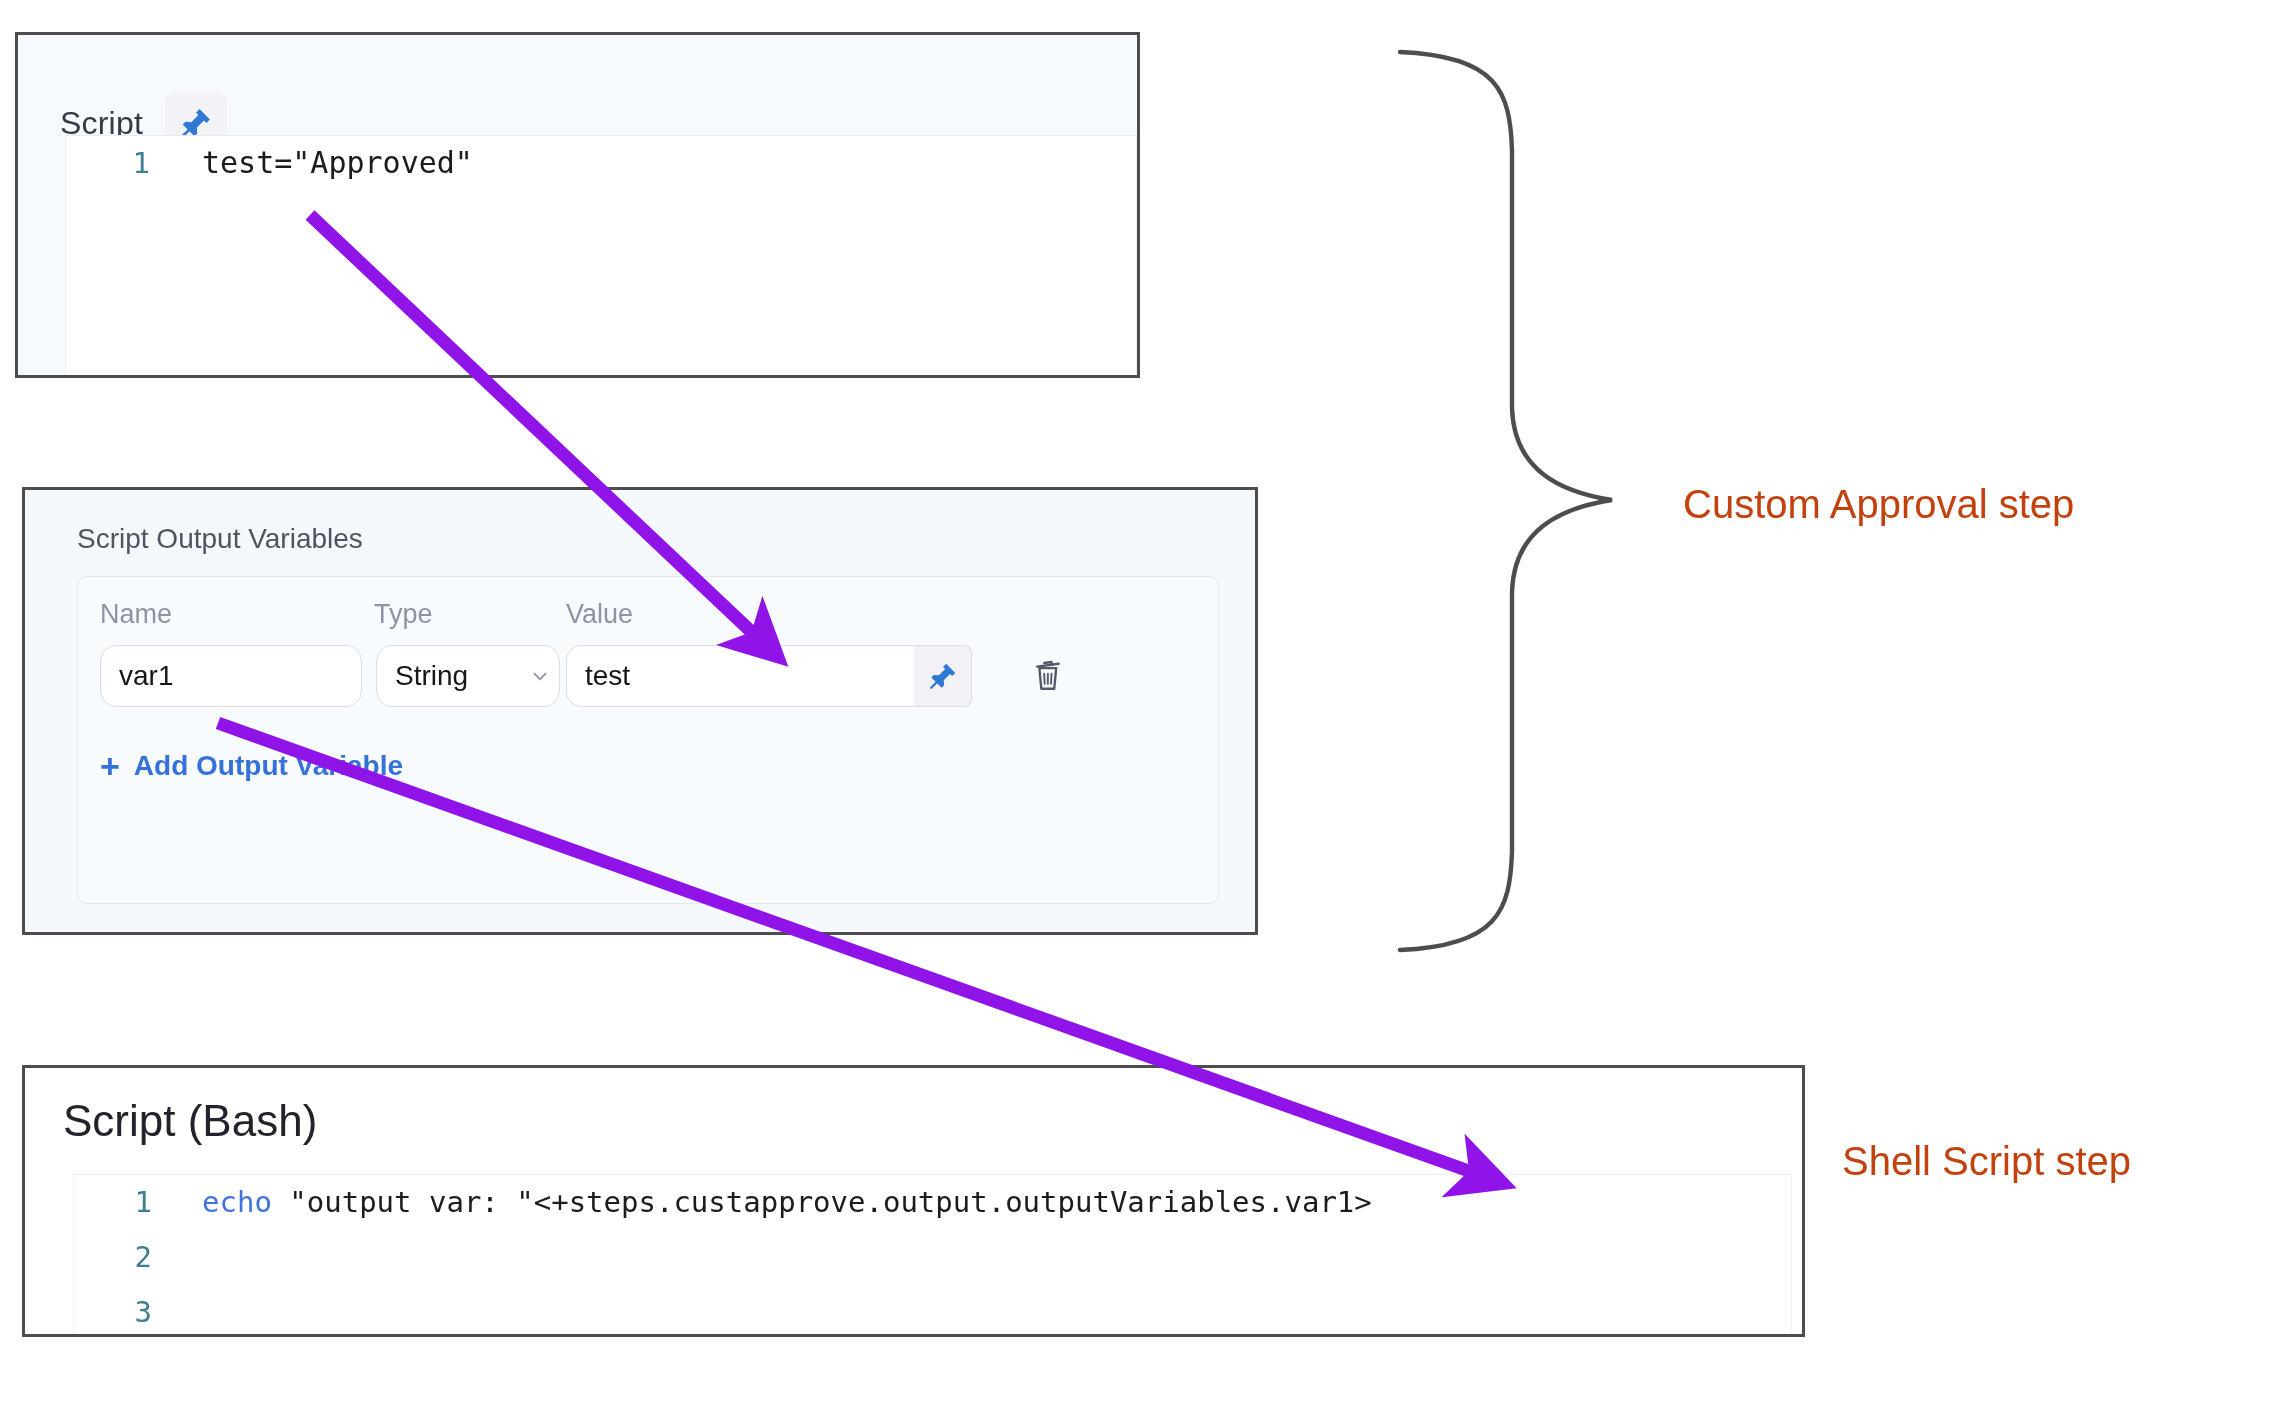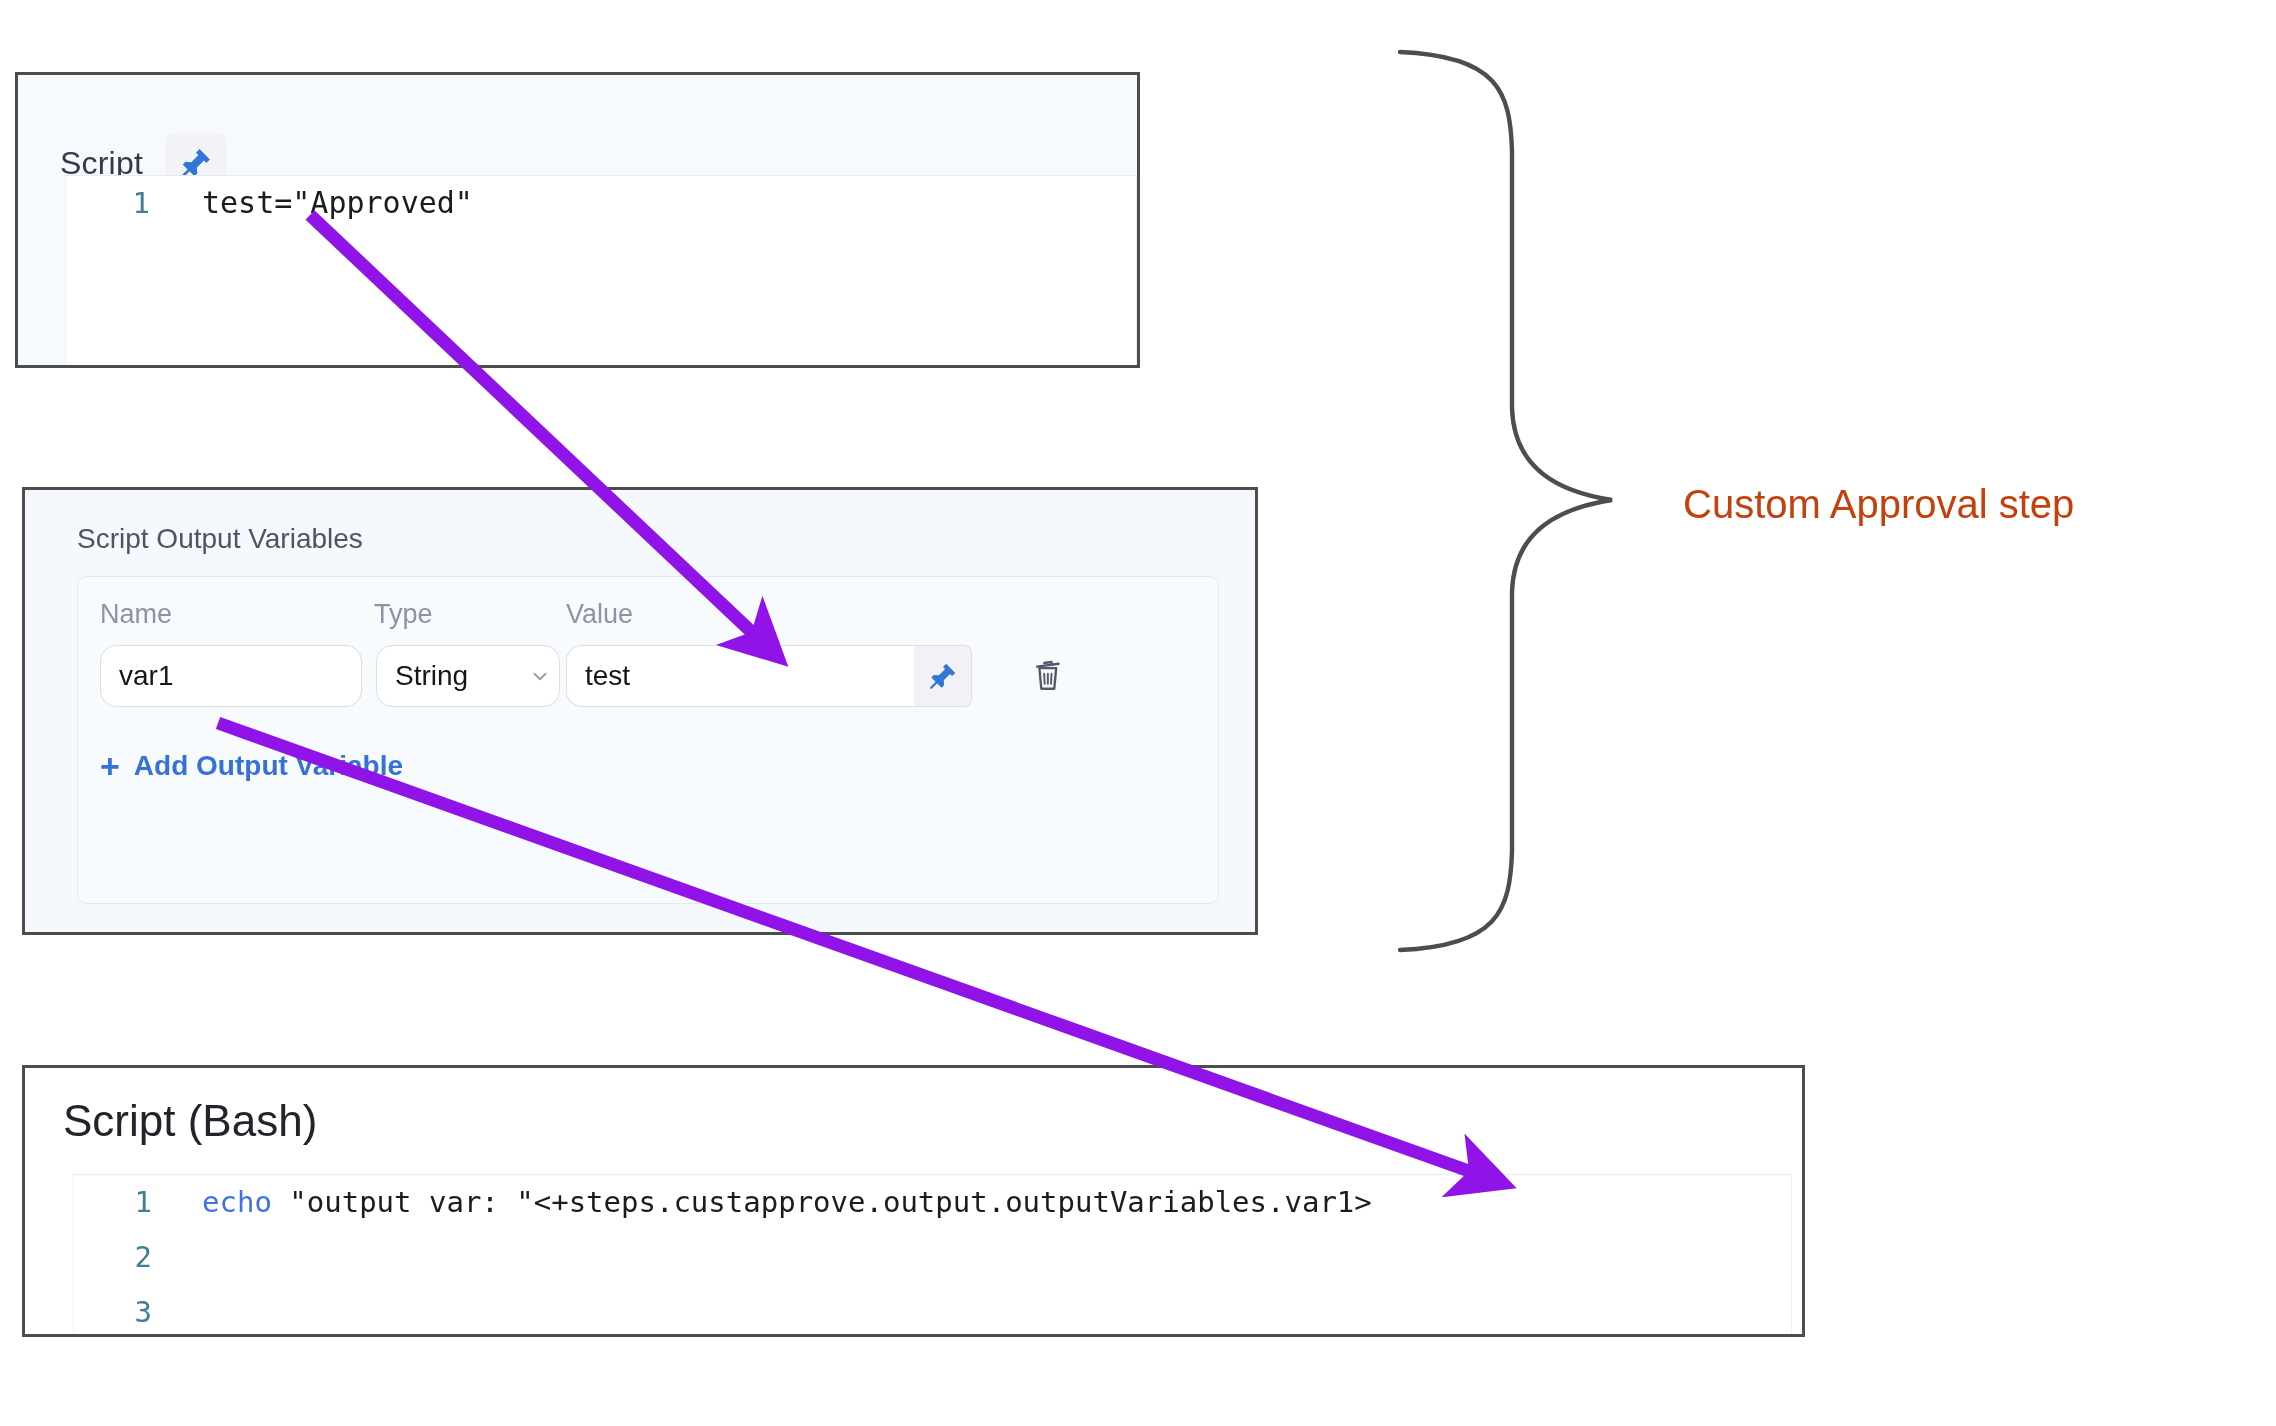--- a/index.html
+++ b/index.html
@@ -22,21 +22,21 @@
   
   .panel {
     position: absolute;
     border: 3px solid #4d4d4d;
     box-sizing: border-box;
     background: #ffffff;
   }
   .panel.tint { background: #f6fafe; }
 
   
-  #panel-script { left: 15px; top: 32px; width: 1125px; height: 296px; margin-top: 40px; }
+  #panel-script { left: 15px; top: 32px; width: 1125px; height: 346px; }
 
   .script-header {
     position: absolute;
     left: 42px;
     top: 58px;
     display: flex;
     align-items: center;
     gap: 22px;
   }
   .script-title {
@@ -341,14 +341,15 @@
              C 1560 508, 1514 530, 1512 592
              L 1512 852
              C 1510 910, 1498 946, 1400 950" fill="none" stroke="#4d4d4d" stroke-width="4.4" stroke-linecap="round"></path>
 
     <line x1="310" y1="215" x2="760" y2="640" stroke="#9013e8" stroke-width="13" marker-end="url(#arrowhead)"></line>
 
     <line x1="218" y1="723" x2="1480" y2="1175" stroke="#9013e8" stroke-width="13" marker-end="url(#arrowhead)"></line>
   </svg>
 
   <div class="anno-label" id="lbl-custom">Custom Approval step</div>
+  <div class="anno-label" id="lbl-shell">Shell Script step</div>
 
 </div>
 
 </body></html>

